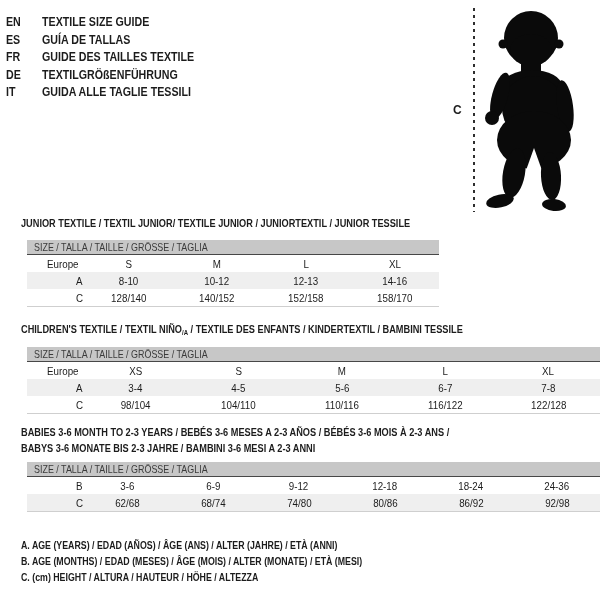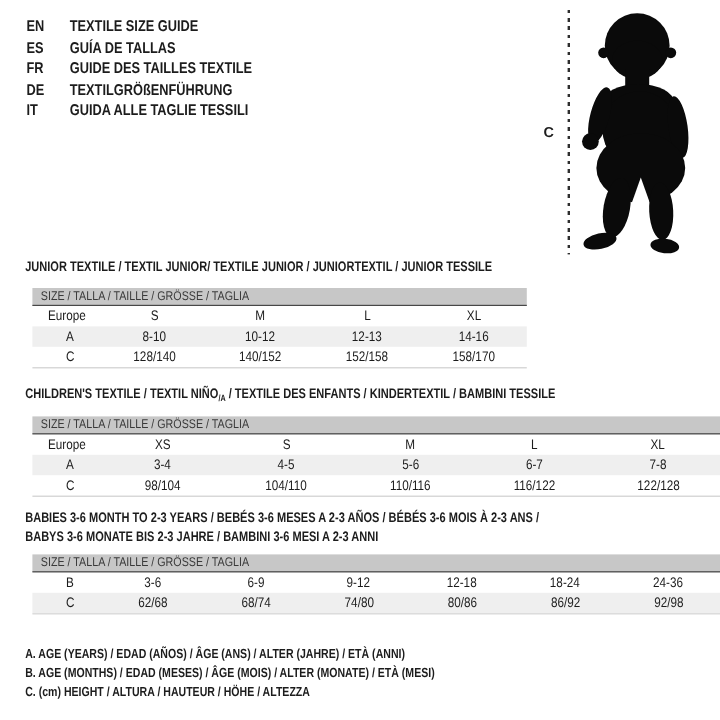--- a/index.html
+++ b/index.html
@@ -5,21 +5,21 @@
   html,body{margin:0;padding:0;background:#ffffff;}
   .page{position:relative;width:600px;height:600px;background:#fff;overflow:hidden;
         font-family:"Liberation Sans", sans-serif;color:#1c1c1c;}
 
   
   .condL{transform:scaleX(0.8);transform-origin:0 50%;white-space:nowrap;}
   .cl{display:inline-block;transform:scaleX(0.85);transform-origin:0 50%;white-space:nowrap;}
   .cc{display:inline-block;transform:scaleX(0.85);transform-origin:50% 50%;white-space:nowrap;}
 
   
-  .langs{position:absolute;left:22px;top:13px;}
+  .langs{position:absolute;left:6px;top:13px;}
   .lang-row{height:17.6px;line-height:17.6px;font-weight:bold;font-size:13px;
             transform:scaleX(0.82);transform-origin:0 50%;white-space:nowrap;}
   .lang-code{display:inline-block;width:44px;}
 
   
   .dotline{position:absolute;left:473px;top:8px;width:2px;height:204px;
            background:repeating-linear-gradient(to bottom,#2e2e2e 0 3px,transparent 3px 7px);}
   .c-label{position:absolute;left:453px;top:103px;font-size:12px;font-weight:bold;}
   .baby{position:absolute;left:478px;top:8px;width:112px;height:206px;}
 
@@ -27,21 +27,21 @@
   .heading{position:absolute;left:21px;font-weight:bold;font-size:11.5px;line-height:15.5px;}
   .sub{font-size:7.5px;vertical-align:-2px;}
 
   
   .size-table{position:absolute;left:27px;border-bottom:1px solid #cfcfcf;}
   .bar{height:14px;line-height:14px;background:var(--bar,#c7c7c7);
        border-bottom:1px solid #474747;padding-left:7px;font-size:10.5px;color:#3a3a3a;}
   .trow{display:flex;height:17px;align-items:center;font-size:11.5px;}
   .trow.alt{background:var(--alt,#efefef);}
   .cell{flex:1;text-align:center;}
-  .cell.first{flex:0 0 50px;text-align:center;padding-left:7px;}
+  .cell.first{flex:0 0 50px;text-align:right;padding-left:7px;}
 
   
   .foot{position:absolute;left:21px;font-weight:bold;font-size:11px;line-height:16px;}
   .foot-line{transform:scaleX(0.8);transform-origin:0 50%;white-space:nowrap;}
 </style>
 </head>
 <body>
 
 <div class="page">
 

